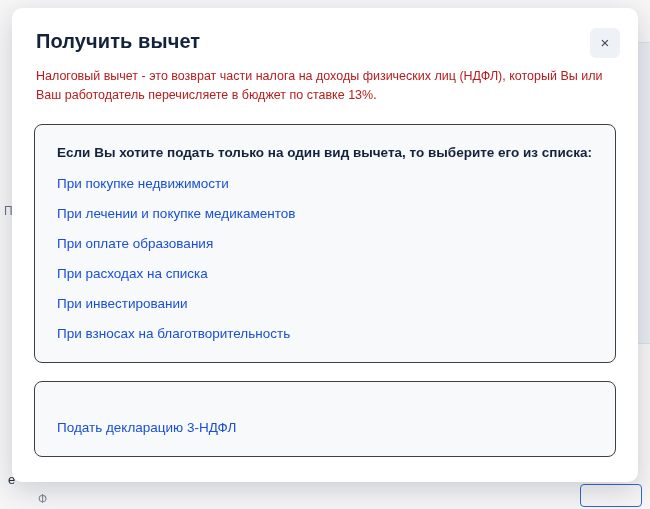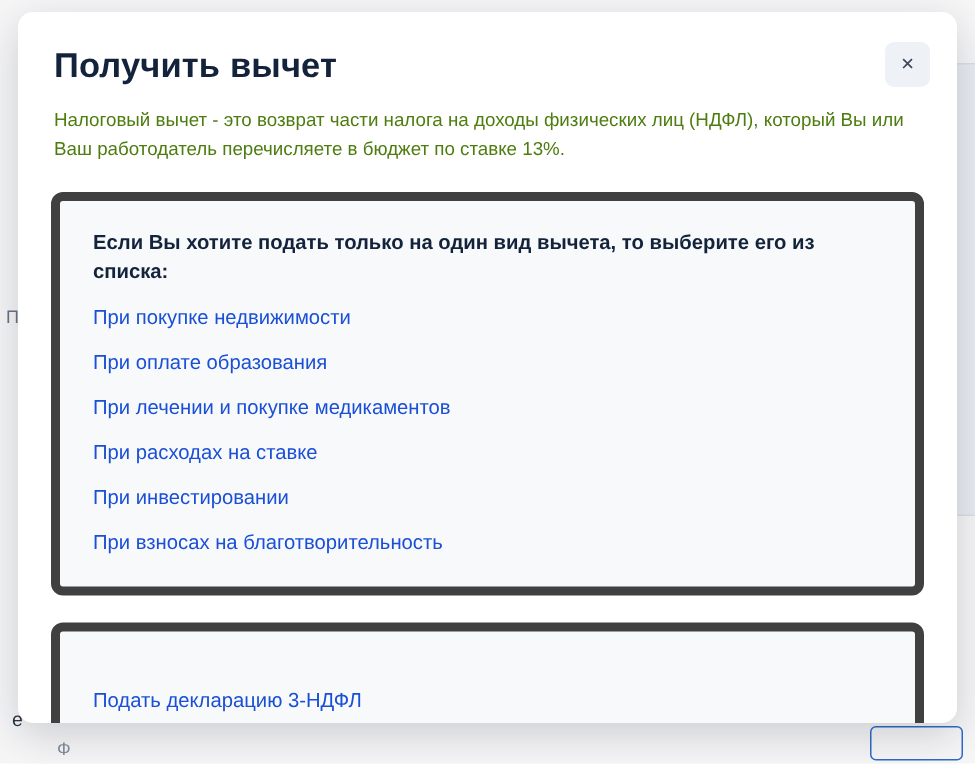--- a/index.html
+++ b/index.html
@@ -87,21 +87,21 @@
     background: #ffffff;
     border-radius: 10px;
     box-shadow: 0 8px 28px rgba(15, 23, 42, 0.18);
     overflow: hidden;
   }
   .modal-header {
     position: relative;
     padding: 22px 24px 0 24px;
   }
   .modal-title {
-    font-size: 23px;
+    font-size: 20px;
     font-weight: bold;
     color: #13233b;
     letter-spacing: .1px;
     margin: 0;
   }
   .close-button {
     position: absolute;
     right: 18px;
     top: 20px;
     width: 30px;
@@ -114,28 +114,28 @@
     line-height: 30px;
     text-align: center;
     cursor: pointer;
     padding: 0;
     font-family: "Liberation Sans", sans-serif;
   }
   .modal-intro {
     padding: 14px 26px 0 24px;
     font-size: 12.5px;
     line-height: 1.55;
-    color: #4d7c0f;
+    color: #b91c1c;
     max-width: 580px;
   }
 
   .section {
     margin: 18px 22px 0 22px;
     background: #f7f9fb;
-    border: 6px solid #404040;
+    border: 1px solid #404040;
     border-radius: 8px;
     padding: 18px 22px 20px 22px;
   }
   .section-title {
     font-size: 13.5px;
     font-weight: bold;
     color: #13233b;
     line-height: 1.45;
     margin: 0 0 6px 0;
   }
@@ -181,23 +181,23 @@
     <h1 class="modal-title">Получить вычет</h1>
     <button class="close-button">×</button>
   </div>
 
   <div class="modal-intro">Налоговый вычет - это возврат части налога на доходы физических лиц (НДФЛ), который Вы или Ваш работодатель перечисляете в бюджет по ставке 13%.</div>
 
   <div class="section">
     <p class="section-title">Если Вы хотите подать только на один вид вычета, то выберите его из списка:</p>
     <ul class="link-list">
       <li><a class="link">При покупке недвижимости</a></li>
+      <li><a class="link">При лечении и покупке медикаментов</a></li>
       <li><a class="link">При оплате образования</a></li>
-      <li><a class="link">При лечении и покупке медикаментов</a></li>
-      <li><a class="link">При расходах на ставке</a></li>
+      <li><a class="link">При расходах на списка</a></li>
       <li><a class="link">При инвестировании</a></li>
       <li><a class="link">При взносах на благотворительность</a></li>
     </ul>
   </div>
 
   <div class="section section-secondary">
     <a class="link">Подать декларацию 3-НДФЛ</a>
   </div>
 
 </div>

